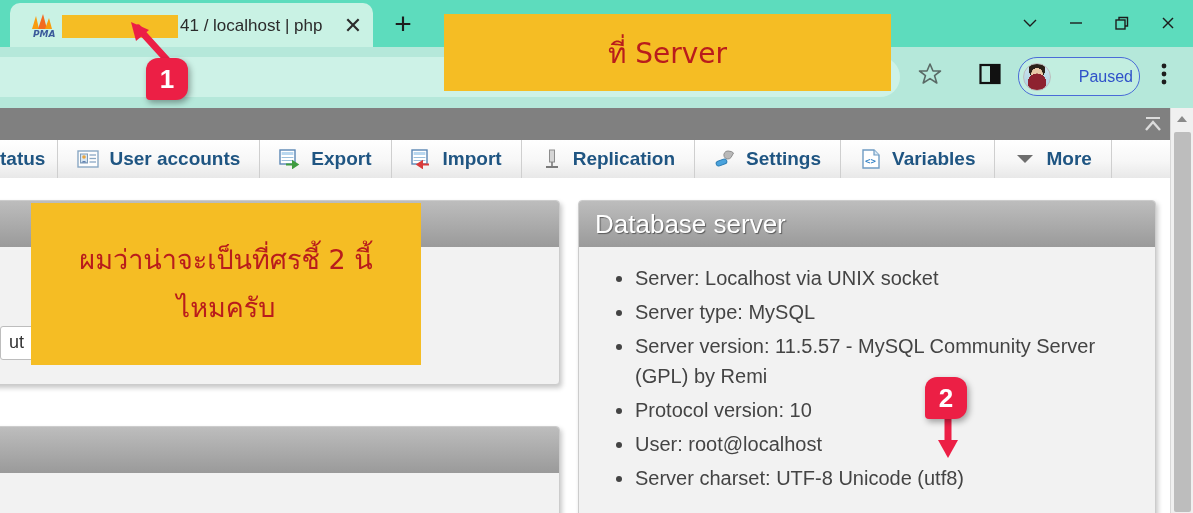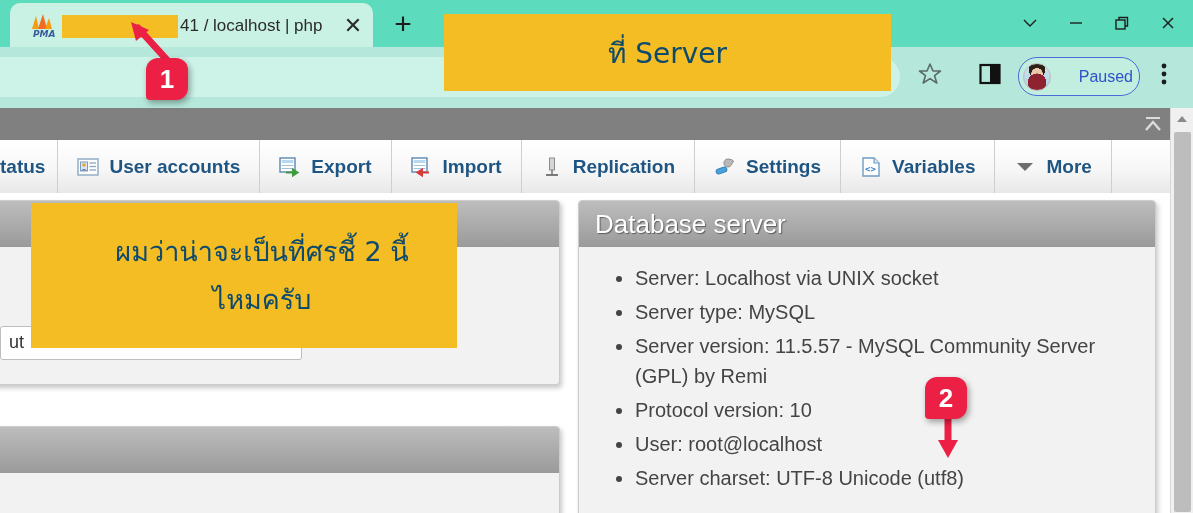--- a/index.html
+++ b/index.html
@@ -183,21 +183,21 @@
     display: flex;
     align-items: center;
     justify-content: center;
   }
 
   
   .nav-tabs {
     position: absolute;
     left: 0; top: 32px;
     width: 1170px;
-    height: 53px;
+    height: 38px;
     background: #ffffff;
     display: flex;
     align-items: stretch;
     text-align: right;
   }
   .ntab {
     display: flex;
     align-items: center;
     gap: 10px;
     padding: 0 19px;
@@ -313,40 +313,39 @@
     width: 17px;
     height: 380px;
     background: #bdbdbd;
     border-radius: 2px;
   }
 
   
   .note {
     position: absolute;
     background: #f5bd24;
-    color: #0c4a6e;
+    color: #b91c1c;
     font-family: "DejaVu Sans", sans-serif;
     display: flex;
     align-items: center;
     justify-content: center;
     text-align: center;
     z-index: 40;
   }
   #note-server {
     left: 444px; top: 14px;
     width: 447px; height: 77px;
     font-size: 28px;
   }
   #note-thai {
     left: 31px; top: 203px;
-    width: 390px; height: 145px;
+    width: 390px; height: 162px;
     font-size: 27px;
     line-height: 48px;
     flex-direction: column;
-    padding-left: 36px;
   }
 
   .badge {
     position: absolute;
     width: 42px; height: 42px;
     background: #ec1f45;
     border-radius: 12px 12px 12px 4px;
     color: #ffffff;
     font-size: 26px;
     font-weight: bold;

